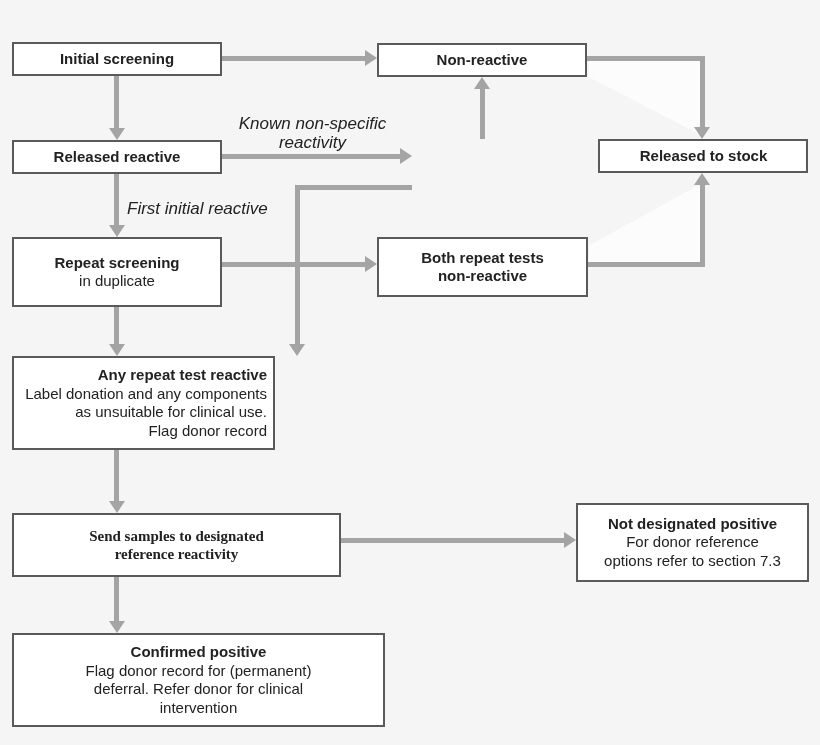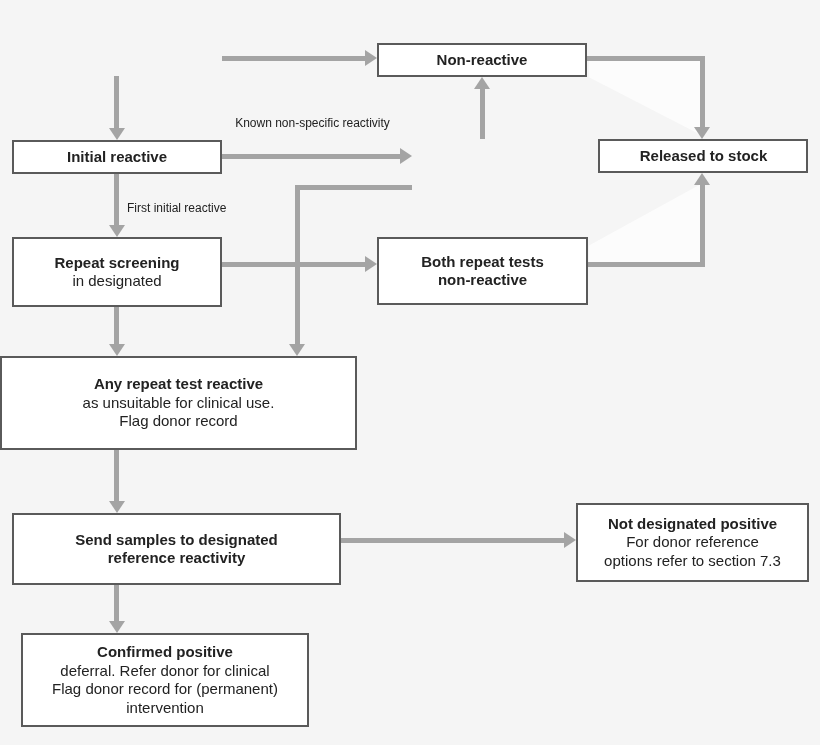--- a/index.html
+++ b/index.html
@@ -39,23 +39,24 @@
     white-space: nowrap;
   }
   .node .b {
     font-weight: normal;
     font-size: 15px;
     line-height: 18.5px;
     white-space: nowrap;
   }
   .edge-label {
     position: absolute;
-    font-size: 12px;
+    font-size: 17px;
     line-height: 19px;
     color: var(--text, #222222);
+    font-style: italic;
   }
   .shaft, .head {
     position: absolute;
   }
   .shaft {
     background: var(--arrow, #a4a4a4);
   }
   .head {
     width: 0; height: 0;
   }
@@ -152,61 +153,65 @@
 
   <div>
     <div class="shaft" style="left:114px;top:569px;width:5px;height:52px;"></div>
     <div class="head down" style="left:109px;top:621px;"></div>
   </div>
 
   <div class="edge-label" style="left:230px;top:114px;width:165px;text-align:center;">Known non-specific reactivity</div>
 
   <div class="edge-label" style="left:127px;top:199px;white-space:nowrap;">First initial reactive</div>
 
+  <div class="node" style="left:12px;top:42px;width:210px;height:34px;">
+    <div class="t">Initial screening</div>
+  </div>
 
   <div class="node" style="left:377px;top:43px;width:210px;height:34px;">
     <div class="t">Non-reactive</div>
   </div>
 
   <div class="node" style="left:12px;top:140px;width:210px;height:34px;">
-    <div class="t">Initial reactive</div>
+    <div class="t">Released reactive</div>
   </div>
 
 
   <div class="node" style="left:598px;top:139px;width:210px;height:34px;padding-left:7px;">
     <div class="t">Released to stock</div>
   </div>
 
   <div class="node" style="left:12px;top:237px;width:210px;height:70px;">
     <div class="t">Repeat screening</div>
-    <div class="b">in designated</div>
-  </div>
-
-  <div class="node" style="left:377px;top:237px;width:211px;height:68px;">
+    <div class="b">in duplicate</div>
+  </div>
+
+  <div class="node" style="left:377px;top:237px;width:211px;height:60px;">
     <div class="t">Both repeat tests</div>
     <div class="t">non-reactive</div>
   </div>
 
-  <div class="node" style="left:0;top:356px;width:357px;height:94px;">
+  <div class="node" style="left:12px;top:356px;width:263px;height:94px;align-items:flex-end;">
     <div class="t">Any repeat test reactive</div>
+    <div class="b">Label donation and any components</div>
     <div class="b">as unsuitable for clinical use.</div>
     <div class="b">Flag donor record</div>
   </div>
 
-  <div class="node" style="left:12px;top:513px;width:329px;height:72px;">
+  <div class="node" style="left:12px;top:513px;width:329px;height:64px;font-family:Liberation Serif, serif;">
     <div class="t">Send samples to designated</div>
     <div class="t">reference reactivity</div>
   </div>
 
   <div class="node" style="left:576px;top:503px;width:233px;height:79px;">
     <div class="t">Not designated positive</div>
     <div class="b">For donor reference</div>
     <div class="b">options refer to section 7.3</div>
   </div>
 
-  <div class="node" style="left:21px;top:633px;width:288px;height:94px;">
+  <div class="node" style="left:12px;top:633px;width:373px;height:94px;">
     <div class="t">Confirmed positive</div>
+    <div class="b">Flag donor record for (permanent)</div>
     <div class="b">deferral. Refer donor for clinical</div>
-    <div class="b">Flag donor record for (permanent)</div>
     <div class="b">intervention</div>
   </div>
 
 </div>
 
 </body></html>

